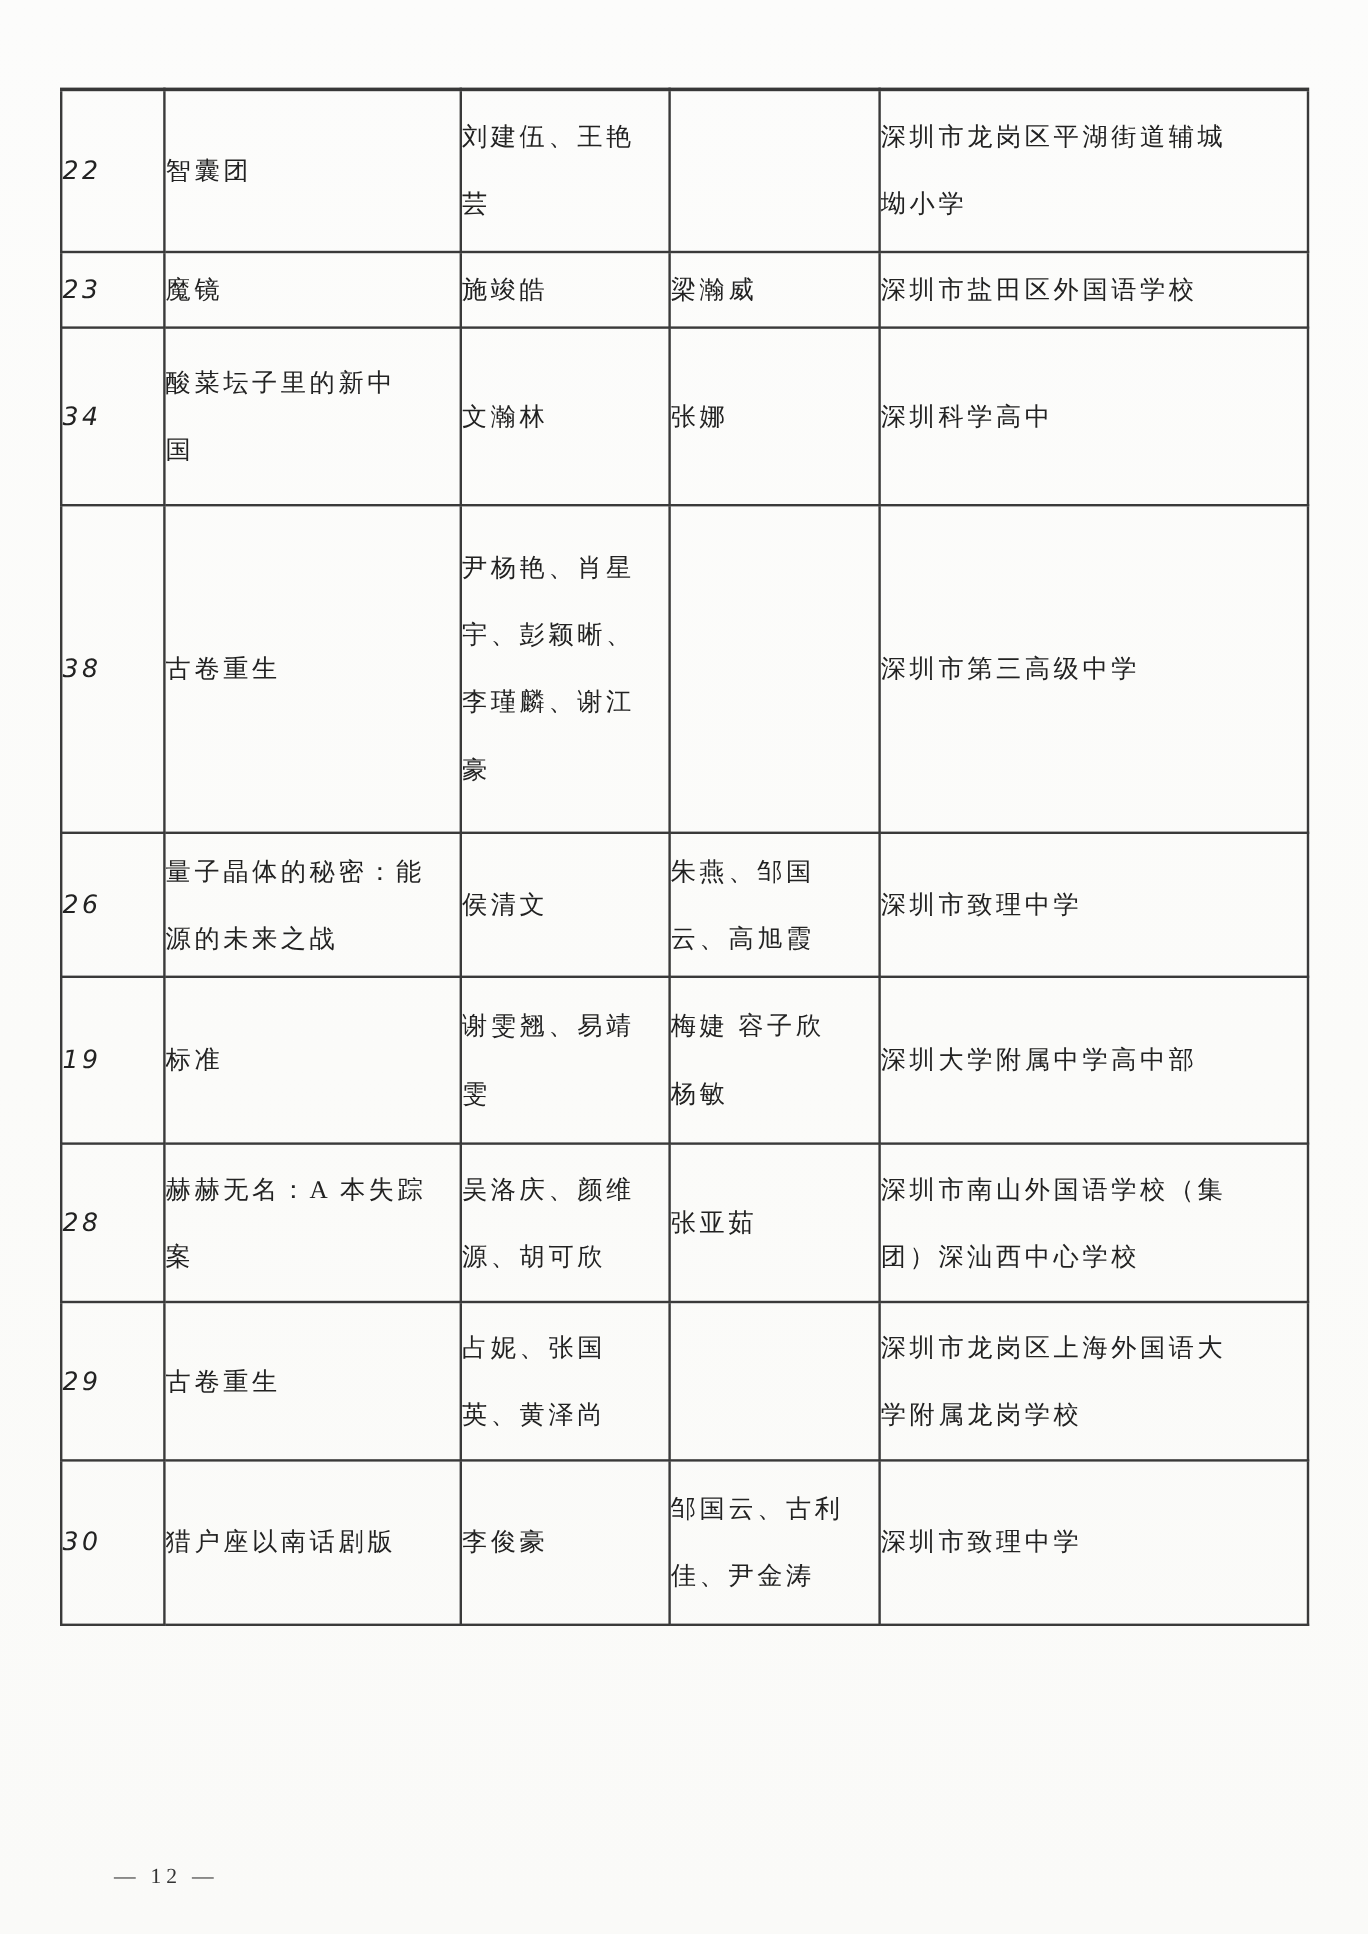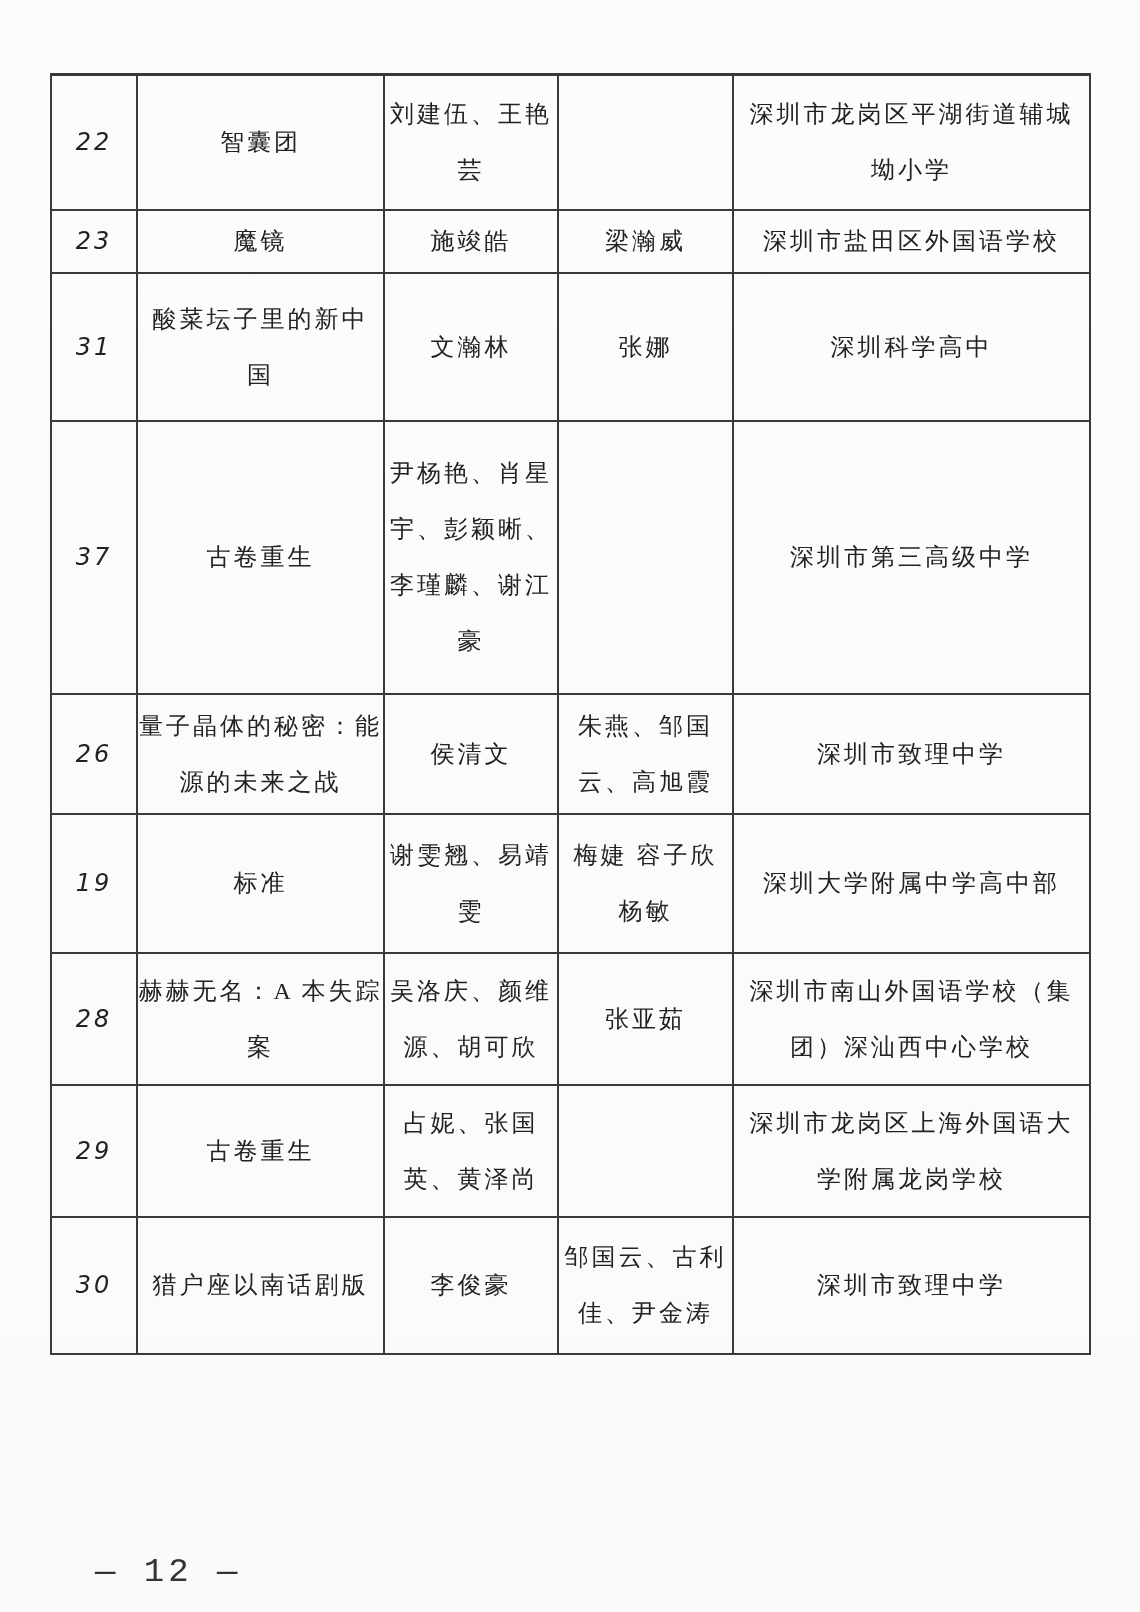--- a/index.html
+++ b/index.html
@@ -21,23 +21,22 @@
     left: 50px;
     top: 73px;
     width: 1039px;
     border-collapse: collapse;
     table-layout: fixed;
     border: 2px solid #383838;
     border-top-width: 3px;
   }
   table.doc-table td {
     border: 2px solid #3a3a3a;
-    text-align: center;
     vertical-align: middle;
-    font-size: 24px;
+    font-size: 21px;
     letter-spacing: 3px;
     line-height: 56px;
     white-space: pre-line;
     padding: 0;
     color: #222;
     overflow: hidden;
   }
   col.c-no     { width: 86px;  }
   col.c-title  { width: 247px; }
   col.c-auth   { width: 174px; }
@@ -47,24 +46,24 @@
     font-family: "DejaVu Sans", "Liberation Sans", sans-serif;
     font-size: 25px;
     letter-spacing: 1px;
     color: #2b2b2b;
     font-style: italic;
   }
   .page-number {
     position: absolute;
     left: 95px;
     top: 1553px;
-    font-size: 34px;
+    font-size: 18px;
     letter-spacing: 4px;
     color: #333;
-    font-family: Liberation Mono, monospace;
+    font-family: Liberation Serif, serif;
   }
 </style>
 </head>
 <body>
 
 <div class="page">
   <table class="doc-table">
     <colgroup>
       <col class="c-no">
       <col class="c-title">
@@ -83,29 +82,29 @@
 坳小学</td>
         </tr>
         <tr style="height: 63px;">
           <td class="no-cell">23</td>
           <td>魔镜</td>
           <td>施竣皓</td>
           <td>梁瀚威</td>
           <td>深圳市盐田区外国语学校</td>
         </tr>
         <tr style="height: 148px;">
-          <td class="no-cell">31</td>
+          <td class="no-cell">34</td>
           <td>酸菜坛子里的新中
 国</td>
           <td>文瀚林</td>
           <td>张娜</td>
           <td>深圳科学高中</td>
         </tr>
         <tr style="height: 273px;">
-          <td class="no-cell">37</td>
+          <td class="no-cell">38</td>
           <td>古卷重生</td>
           <td>尹杨艳、肖星
 宇、彭颖晰、
 李瑾麟、谢江
 豪</td>
           <td></td>
           <td>深圳市第三高级中学</td>
         </tr>
         <tr style="height: 120px;">
           <td class="no-cell">26</td>

